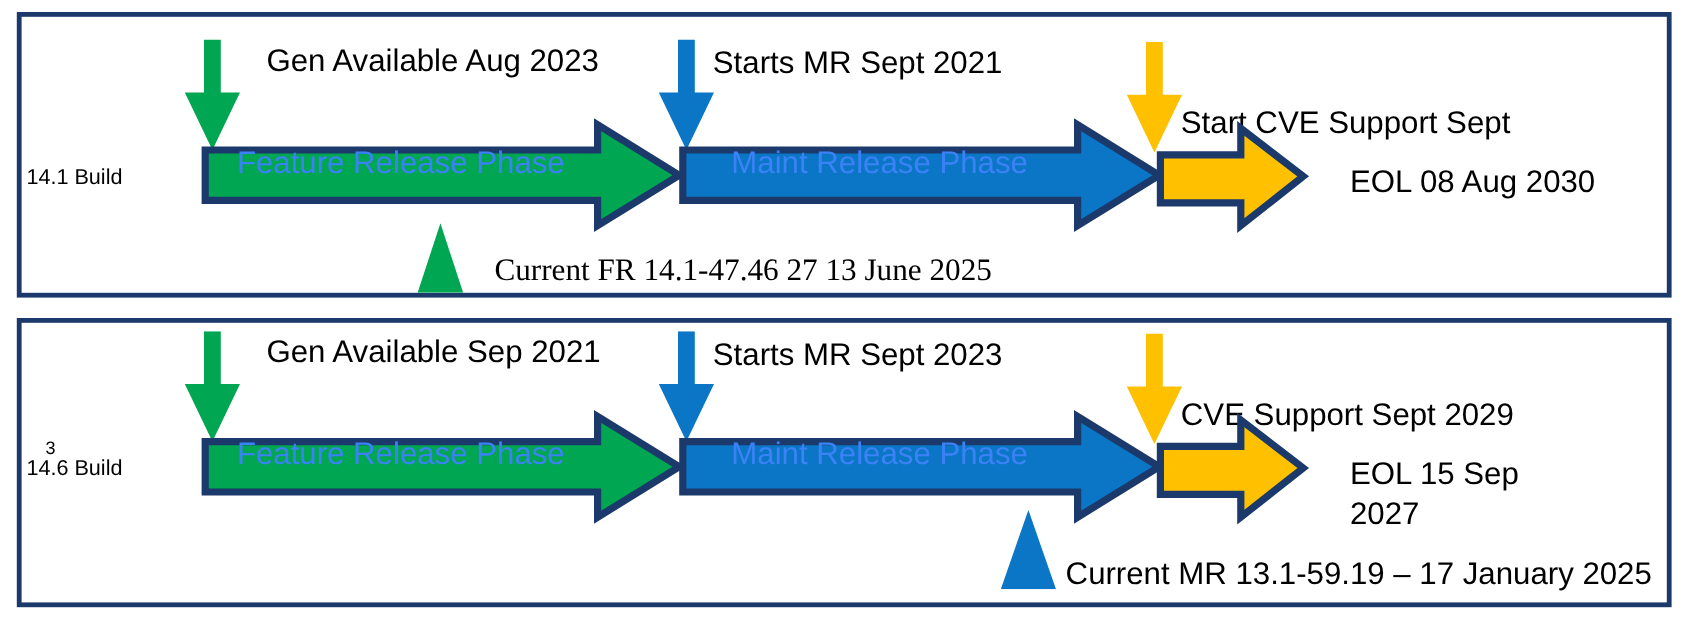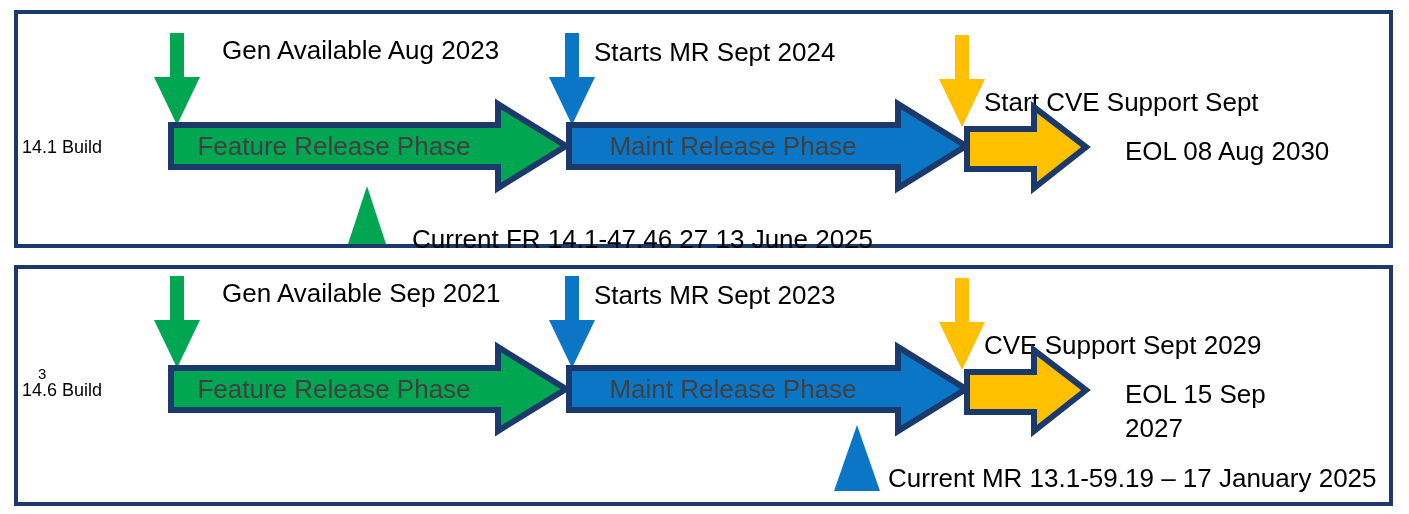--- a/index.html
+++ b/index.html
@@ -35,35 +35,35 @@
   .mr-label{left:576px;top:21px;}
   .cve-label{left:966px;top:37px;width:330px;white-space:normal;margin-top:34px;}
 
   
   .arrow{position:absolute;}
   .arrow-feature{left:150px;top:86px;width:402px;height:92px;}
   .arrow-maint{left:548px;top:86px;width:404px;height:92px;}
   .arrow-eol{left:946px;top:89px;width:126px;height:89px;}
   .arrow svg{position:absolute;inset:0;width:100%;height:100%;overflow:visible;}
   .phase-label{
-    position:absolute;left:4px;right:74px;top:25px;height:42px;
+    position:absolute;left:4px;right:74px;top:14px;height:42px;
     display:flex;align-items:center;justify-content:center;
-    color:#404040;font-size:26px;white-space:nowrap;
+    color:#3b82f6;font-size:26px;white-space:nowrap;
   }
 
   .eol-text{position:absolute;left:1107px;top:120px;font-size:26px;line-height:34px;white-space:nowrap;}
   .p2 .eol-text{width:152px;white-space:normal;}
 
   
   .current-marker{position:absolute;}
   .p1 .current-marker{left:330px;top:172px;width:38px;height:58px;}
   .p2 .current-marker{left:816px;top:168px;width:46px;height:66px;}
   .current-marker svg{width:100%;height:100%;display:block;}
   .current-text{position:absolute;font-size:26px;line-height:30px;white-space:nowrap;}
-  .p1 .current-text{left:394px;top:210px;}
+  .p1 .current-text{left:394px;top:196px;font-family:Liberation Serif, serif;}
   .p2 .current-text{left:870px;top:206px;}
 
   .f-green{fill:var(--green,#00A651);}
   .f-blue{fill:var(--blue,#0B76C6);}
   .f-gold{fill:var(--gold,#FFC000);}
   .outlined{stroke:var(--navy,#1B3A6B);stroke-width:6;stroke-linejoin:miter;}
 </style>
 </head>
 <body>
 
@@ -79,21 +79,21 @@
             <polygon class="f-green" points="16,0 30,0 30,44 46,44 23,92 0,44 16,44"></polygon>
           </svg>
       </div>
       <div class="ms-label ga-label">Gen Available Aug 2023</div>
 
       <div class="ms ms-mr">
         <svg viewBox="0 0 46 92">
             <polygon class="f-blue" points="16,0 30,0 30,44 46,44 23,92 0,44 16,44"></polygon>
           </svg>
       </div>
-      <div class="ms-label mr-label">Starts MR Sept 2024</div>
+      <div class="ms-label mr-label">Starts MR Sept 2021</div>
 
       <div class="ms ms-cve">
         <svg viewBox="0 0 46 92">
             <polygon class="f-gold" points="16,0 30,0 30,44 46,44 23,92 0,44 16,44"></polygon>
           </svg>
       </div>
       <div class="ms-label cve-label">Start CVE Support Sept 2029</div>
 
       <div class="arrow arrow-feature">
         <svg viewBox="0 0 402 92">

